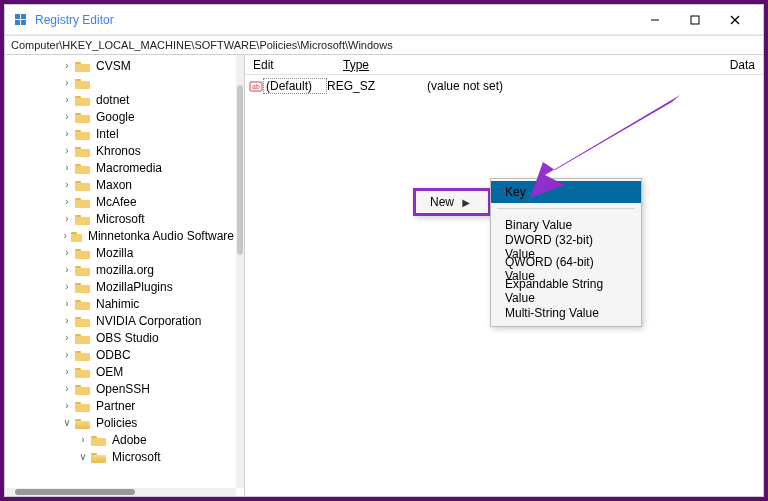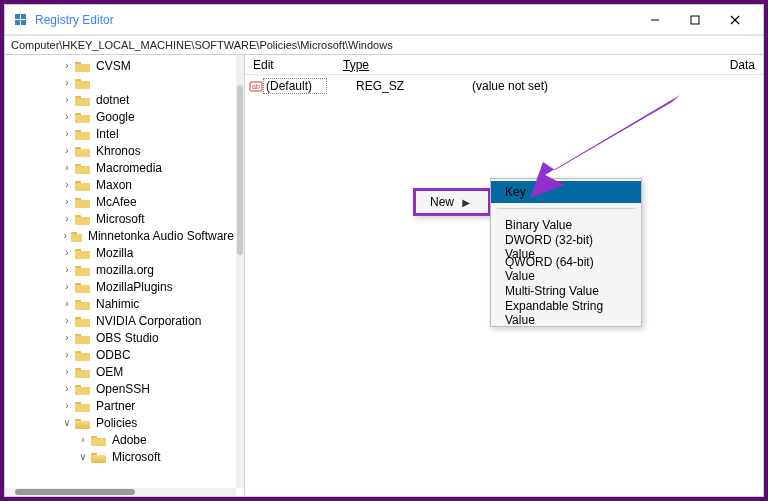--- a/index.html
+++ b/index.html
@@ -167,22 +167,22 @@
   }
   .list-row .icon {
     width: 18px; display: flex; align-items: center; justify-content: center;
     padding-left: 4px;
   }
   .list-row .vname {
     width: 64px;
     border: 1px dotted #888;
     padding: 0 2px;
   }
-  .list-row .vtype { width: 100px; padding-left: 0; margin-left: 29px; }
-  .list-row .vdata { flex: 1; margin-left: 16px; }
+  .list-row .vtype { width: 100px; padding-left: 0; }
+  .list-row .vdata { flex: 1; }
   
   .ctx {
     position: absolute;
     background: #f5f5f5;
     border: 1px solid #bcbcbc;
     box-shadow: 2px 2px 6px rgba(0,0,0,0.2);
     font-size: 12px;
   }
   .ctx-item {
     height: 22px;
@@ -432,24 +432,24 @@
   <div class="ctx-item">
     <span>Binary Value</span>
   </div>
   <div class="ctx-item">
     <span>DWORD (32-bit) Value</span>
   </div>
   <div class="ctx-item">
     <span>QWORD (64-bit) Value</span>
   </div>
   <div class="ctx-item">
+    <span>Expandable String Value</span>
+  </div>
+  <div class="ctx-item">
     <span>Multi-String Value</span>
-  </div>
-  <div class="ctx-item">
-    <span>Expandable String Value</span>
   </div>
 </div>
 
 <svg class="big-arrow" viewBox="0 0 180 120">
   <defs>
     <linearGradient id="g" x1="0" y1="0" x2="1" y2="1">
       <stop offset="0" stop-color="#a33fe0"></stop>
       <stop offset="1" stop-color="#7a1fb8"></stop>
     </linearGradient>
   </defs>

